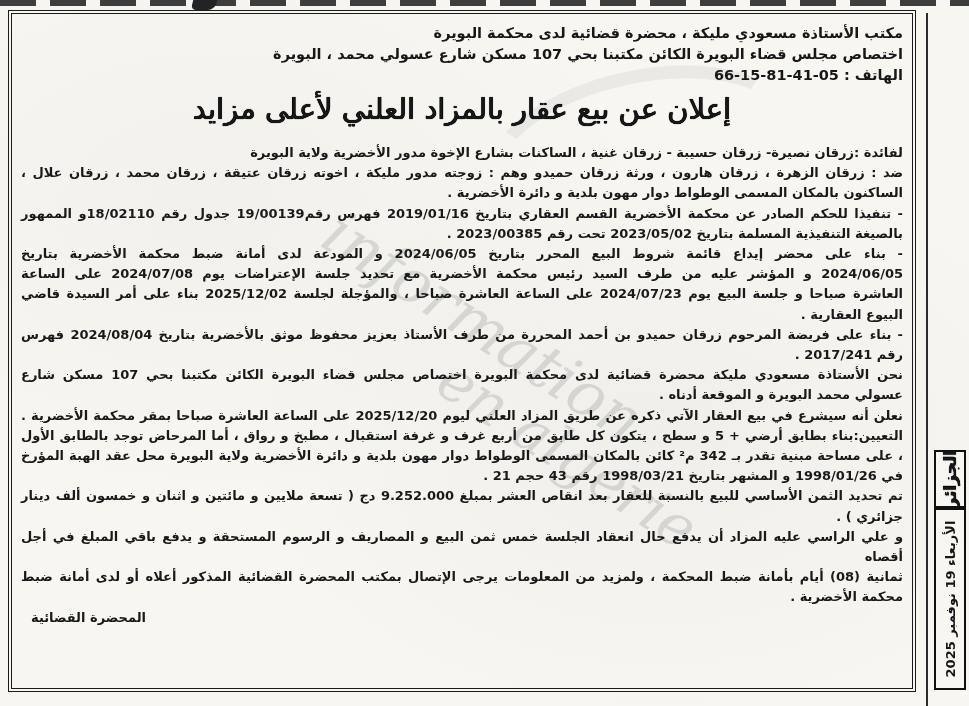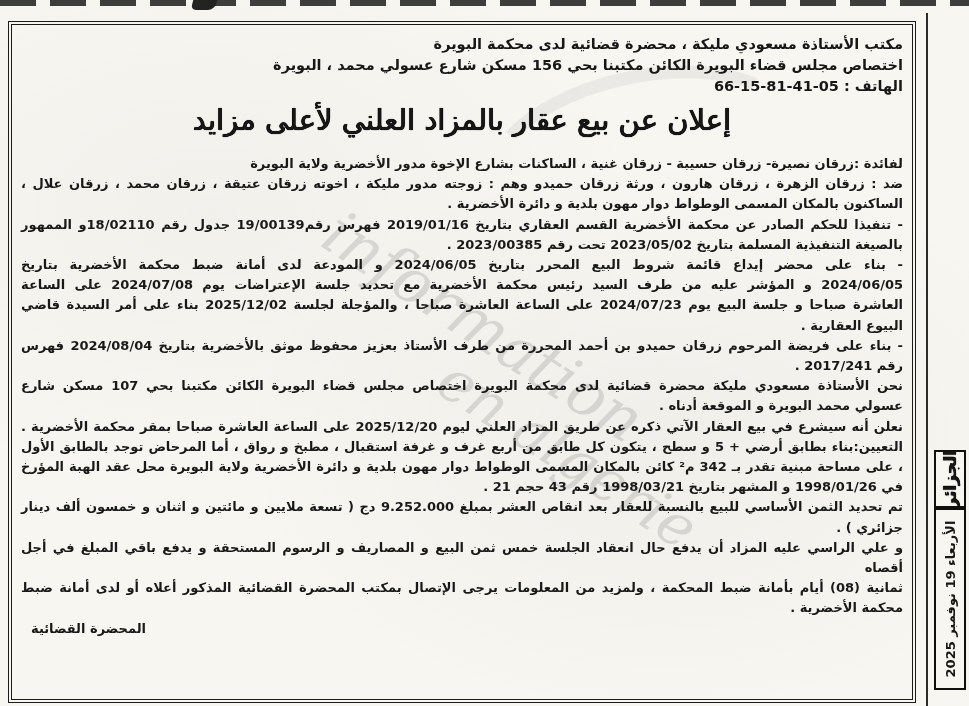--- a/index.html
+++ b/index.html
@@ -15,21 +15,21 @@
     position:absolute; left:0; top:0; width:100%; height:6px; opacity:.85;
     background:repeating-linear-gradient(90deg,#1d1d1d 0 36px, transparent 36px 50px);
   }
   .tear-mark{
     position:absolute; left:192px; top:0; width:24px; height:10px;
     background:#232323; border-radius:0 0 7px 5px; transform:skewX(-14deg);
   }
   .ad-box{
     position:absolute; left:8px; top:10px; width:908px; height:682px;
     border:4px double #1b1b1b; box-sizing:border-box;
-    direction:rtl; padding:6px 9px 0 9px;margin-top:11px;
+    direction:rtl; padding:6px 9px 0 9px;
   }
   .office-header{ margin-top:3px; }
   .office-line{ font-weight:bold; font-size:14.5px; line-height:21px; text-align:right; }
   .title-block{ text-align:center; margin-top:5px; }
   .title-line1{
     font-weight:400; font-size:29px; line-height:36px;
     text-shadow:0 0 1px #000, .5px 0 0 #000, -.5px 0 0 #000;
   }
   .title-line2{
     font-weight:900; font-size:21.5px; line-height:32px;
@@ -85,21 +85,21 @@
   <div class="tear-mark"></div>
 
   <div class="swoosh"></div>
   <div class="wm wm1">information</div>
   <div class="wm wm2">en algerie</div>
 
   <div class="ad-box">
 
     <div class="office-header">
       <div class="office-line">مكتب الأستاذة مسعودي مليكة ، محضرة قضائية لدى محكمة البويرة</div>
-      <div class="office-line">اختصاص مجلس قضاء البويرة الكائن مكتبنا بحي 156 مسكن شارع عسولي محمد ، البويرة</div>
+      <div class="office-line">اختصاص مجلس قضاء البويرة الكائن مكتبنا بحي 107 مسكن شارع عسولي محمد ، البويرة</div>
       <div class="office-line">الهاتف : 05-41-81-15-66</div>
     </div>
 
     <div class="title-block">
       <div class="title-line1">إعلان عن بيع عقار بالمزاد العلني لأعلى مزايد</div>
     </div>
 
     <div class="body-block">
 
     <div class="line align-right">لفائدة :زرقان نصيرة- زرقان حسيبة - زرقان غنية ، الساكنات بشارع الإخوة مدور الأخضرية ولاية البويرة</div>

